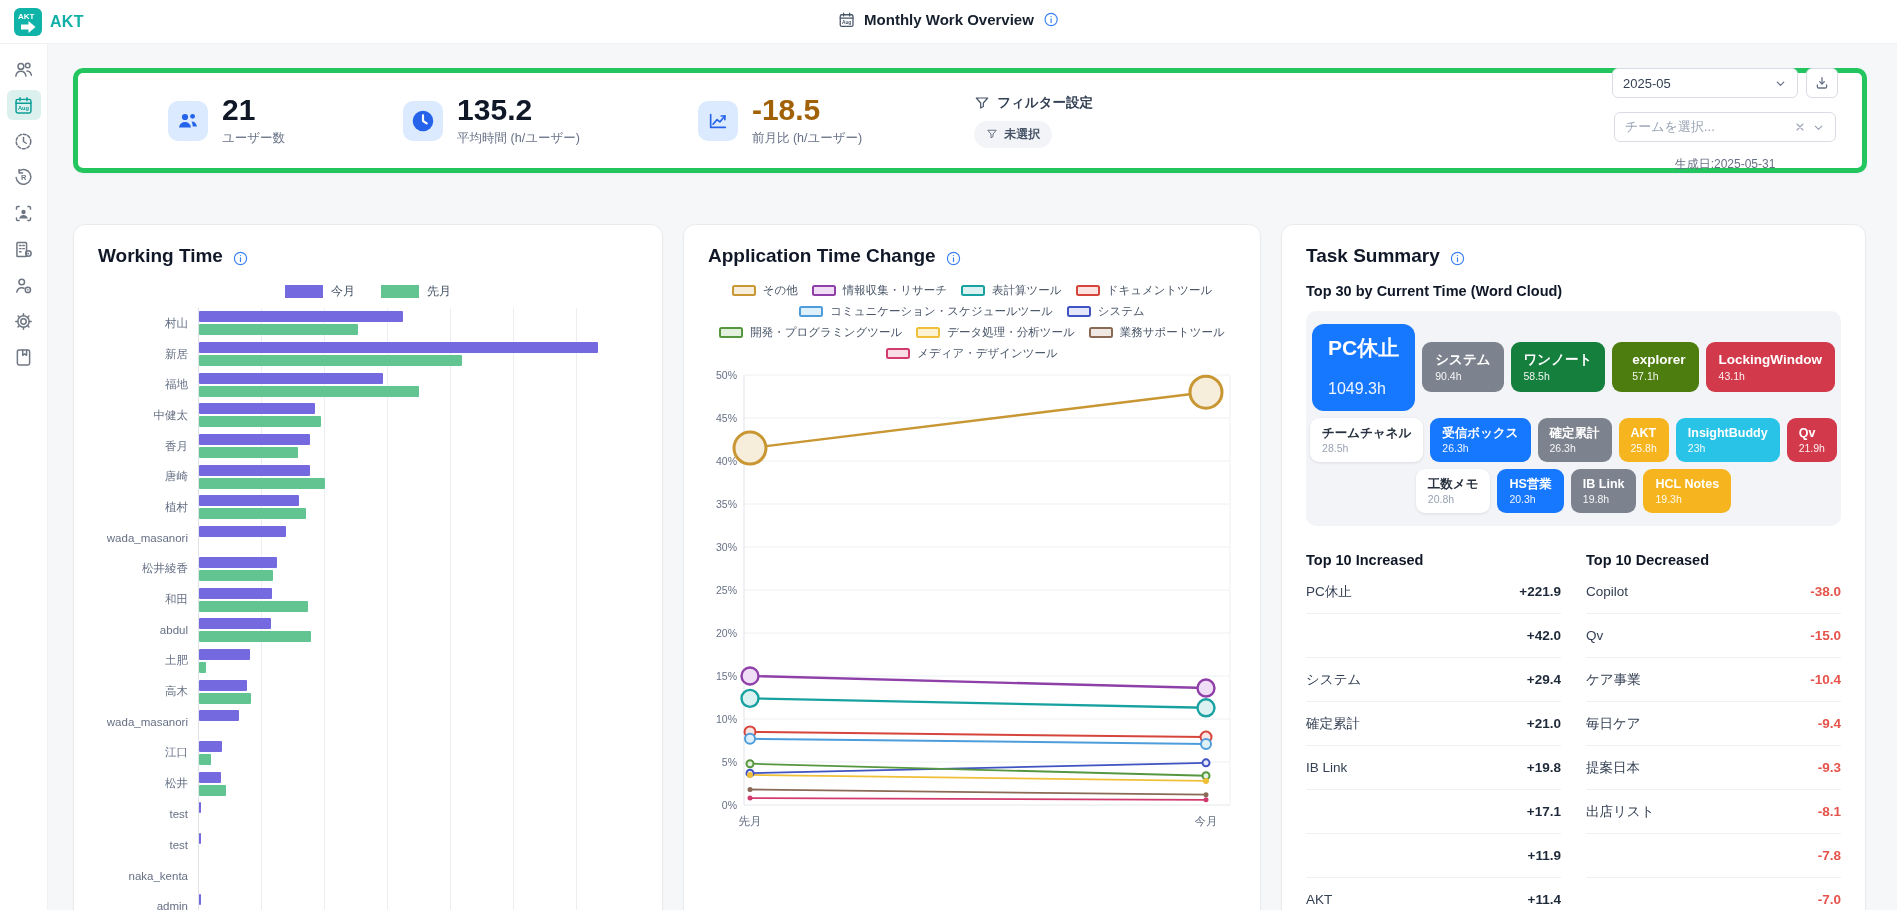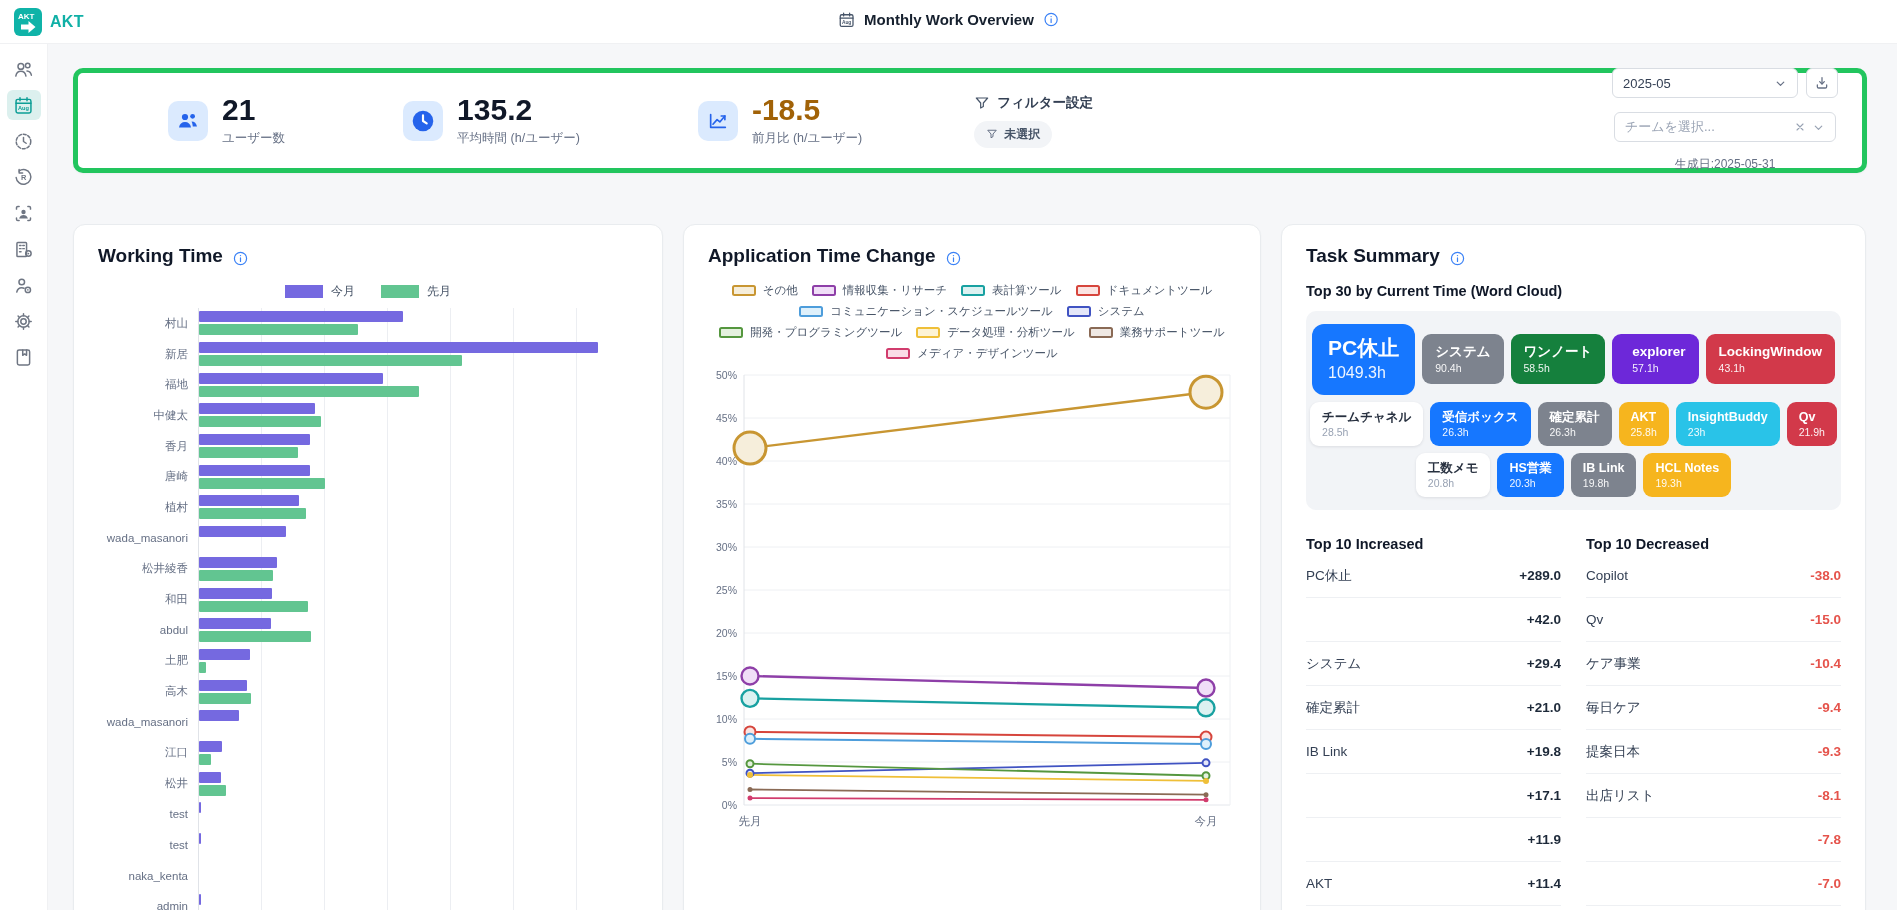--- a/index.html
+++ b/index.html
@@ -75,21 +75,21 @@
 
   
   .ts-subtitle { font-size:14.5px; font-weight:bold; color:#101828; margin:16px 0 12px; }
   .cloud { background:#f2f4f7; border-radius:10px; padding:13px 8px; display:flex; flex-direction:column; gap:7px; }
   .cloud-row { display:flex; justify-content:center; align-items:center; gap:7px; }
   .tag { border-radius:9px; padding:8px 12px; color:#fff; line-height:1.15; }
   .tag .t { font-weight:bold; font-size:12.5px; display:block; white-space:nowrap; }
   .tag .h { font-size:10.5px; opacity:.93; display:block; margin-top:2px; }
   .tag.xl { padding:12px 16px; border-radius:12px; }
   .tag.xl .t { font-size:21px; }
-  .tag.xl .h { font-size:16px; margin-top:4px; }
+  .tag.xl .h { font-size:16px; margin-top:20px; }
   .tag.lg { padding:10px 13px; }
   .tag.lg .t { font-size:13.5px; }
   .tag.white { background:#fff; color:#27303f; box-shadow:0 1px 3px rgba(16,24,40,.10); }
   .tag.white .h { color:#98a2b3; opacity:1; }
   .lists { display:flex; gap:25px; margin-top:26px; }
   .list { width:256px; }
   .list-head { font-size:14.5px; font-weight:bold; color:#101828; margin-bottom:2px; }
   .list-row { display:flex; justify-content:space-between; align-items:center; height:44px; border-bottom:1px solid #eef0f3; font-size:13.5px; }
   .list-label { color:#344054; }
   .list-val { font-weight:bold; }
@@ -608,21 +608,21 @@
                 <span class="h">1049.3h</span>
               </div>
               <div class="tag lg" style="background: rgb(125, 131, 142);">
                 <span class="t">システム</span>
                 <span class="h">90.4h</span>
               </div>
               <div class="tag lg" style="background: #15803d;">
                 <span class="t">ワンノート</span>
                 <span class="h">58.5h</span>
               </div>
-              <div class="tag lg" style="background: #6d28d9; padding-left: 20px;">
+              <div class="tag lg" style="background: #4d7c0f; padding-left: 20px;">
                 <span class="t">explorer</span>
                 <span class="h">57.1h</span>
               </div>
               <div class="tag lg" style="background: rgb(210, 57, 74);">
                 <span class="t">LockingWindow</span>
                 <span class="h">43.1h</span>
               </div>
             </div>
             <div class="cloud-row">
               <div class="tag md white">
@@ -668,21 +668,21 @@
                 <span class="h">19.3h</span>
               </div>
             </div>
           </div>
         <div class="lists">
           <div class="list">
             <div class="list-head">Top 10 Increased</div>
             <div id="inc-rows">
                 <div class="list-row">
                   <span class="list-label">PC休止</span>
-                  <span class="list-val inc">+289.0</span>
+                  <span class="list-val inc">+221.9</span>
                 </div>
                 <div class="list-row">
                   <span class="list-label"></span>
                   <span class="list-val inc">+42.0</span>
                 </div>
                 <div class="list-row">
                   <span class="list-label">システム</span>
                   <span class="list-val inc">+29.4</span>
                 </div>
                 <div class="list-row">

